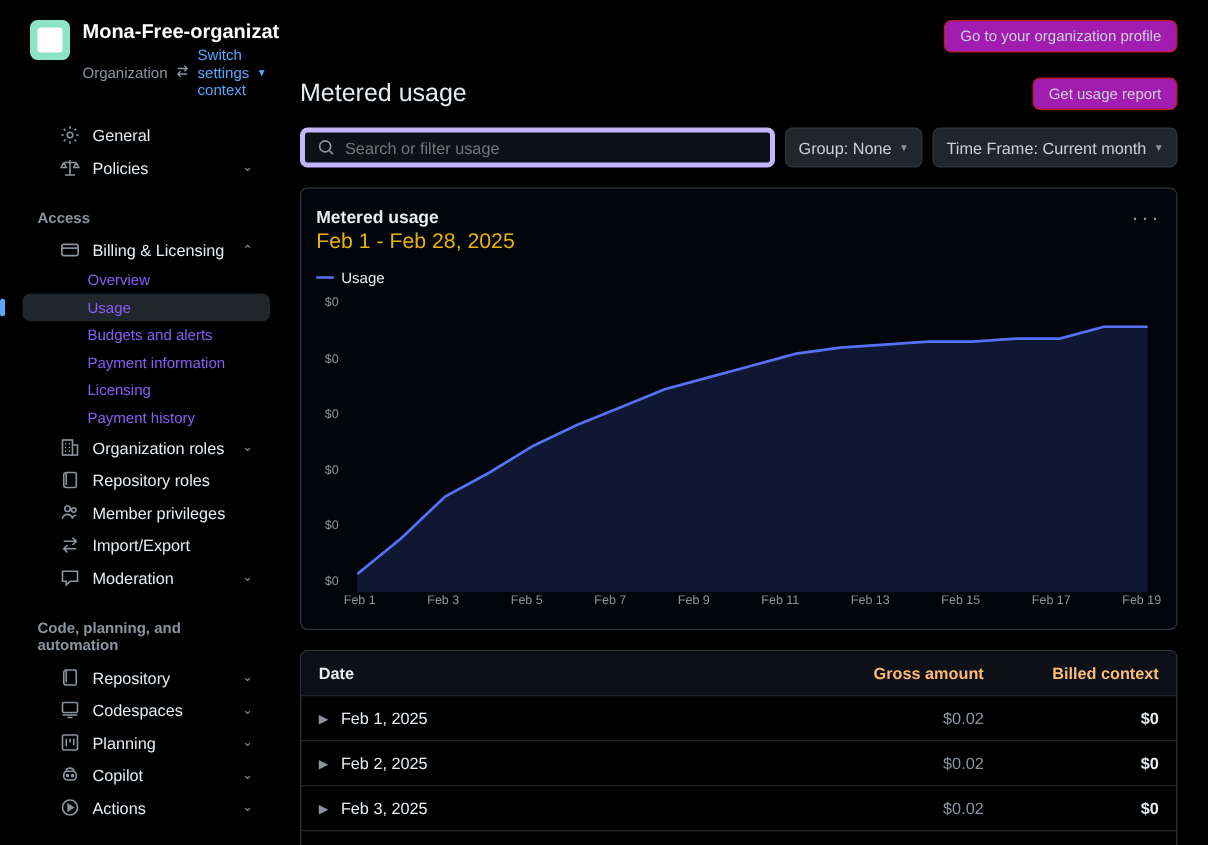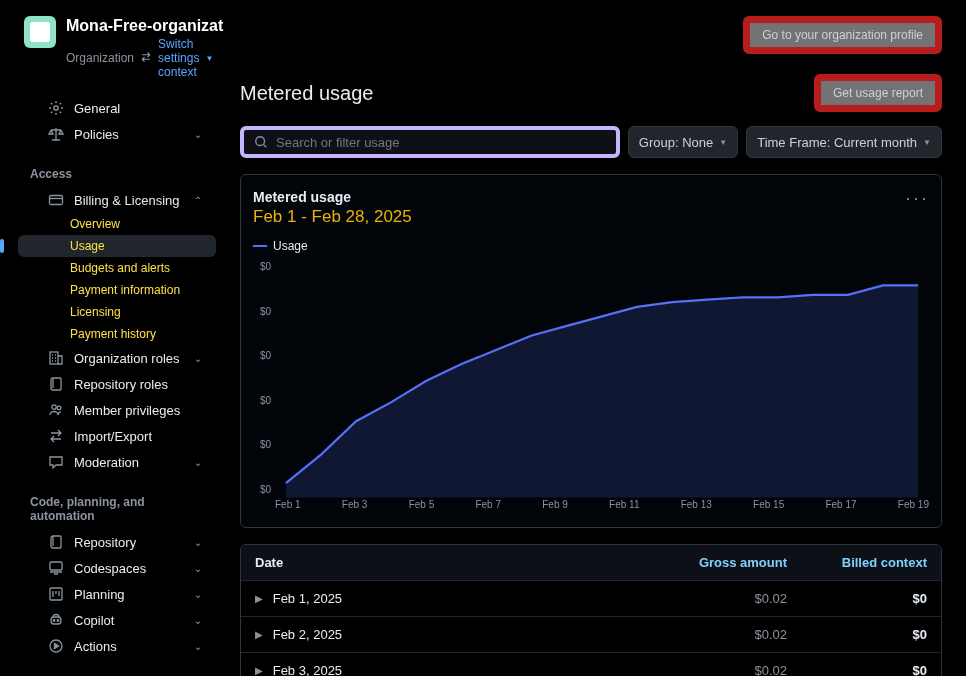--- a/index.html
+++ b/index.html
@@ -62,21 +62,21 @@
     margin: 0 8px 0 18px;
     color: #e6edf3;
   }
   .nav-item .icon { width: 16px; height: 16px; color: #8b949e; flex-shrink:0; display:inline-flex; align-items:center; justify-content:center;}
   .nav-item .icon svg { width:16px; height:16px; stroke:#8b949e; }
   .nav-item .label { flex: 1; font-size: 13px; }
   .nav-item .chev { color:#8b949e; font-size:10px; width:12px; text-align:center;}
   .nav-sub {
     padding: 4px 12px 4px 52px;
     font-size: 12px;
-    color: #fde047;
+    color: #8b5cf6;
     cursor: pointer;
     margin: 0 8px 0 18px;
     border-radius: 6px;
     position: relative;
   }
   .nav-sub.active {
     background: #21262d;
   }
   .nav-sub.active::before {
     content:"";
@@ -91,22 +91,22 @@
     padding: 16px 24px 0 16px;
     overflow-y: auto;
     min-width:0;
   }
   .main::-webkit-scrollbar{width:0;}
   .top-row {
     display:flex; justify-content:flex-end;
     padding-bottom: 20px;
   }
   .btn {
-    background: #737373;
-    border: 7px solid #b91c1c;
+    background: #a21caf;
+    border: 1px solid #b91c1c;
     color: #c9d1d9;
     font-size: 12px;
     padding: 5px 12px;
     border-radius: 6px;
     cursor: pointer;
     display:inline-flex; align-items:center; gap:6px;
   }
   .page-title-row {
     display:flex;
     justify-content:space-between;
@@ -180,21 +180,21 @@
   .thead,.trow{
     display:flex; align-items:center;
     padding:10px 14px;
     border-bottom:1px solid #21262d;
   }
   .thead{background:#0d1117;font-weight:600;font-size:13px;}
   .trow:last-child{border-bottom:none;}
   .col-date{display:flex;align-items:center;gap:10px;flex:1;}
   .col-gross{width:180px;text-align:right;color:#8b949e;}
   .col-billed{width:140px;text-align:right;font-weight:600;}
-  .thead .col-gross,.thead .col-billed{color:#7dd3fc;}
+  .thead .col-gross,.thead .col-billed{color:#fdba74;}
   .row-chev{color:#8b949e;font-size:10px;display:inline-block;transform:rotate(0deg);}
   .trow{font-size:13px;cursor:pointer;}
 </style>
 </head>
 <body>
 
 <div class="layout">
 
   <aside class="sidebar">
     <div class="org-header">

